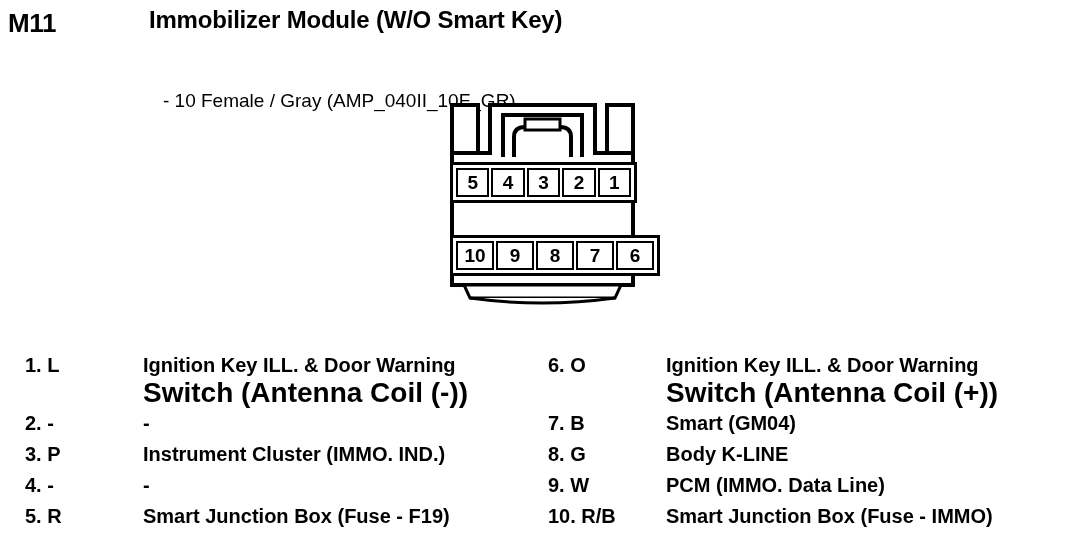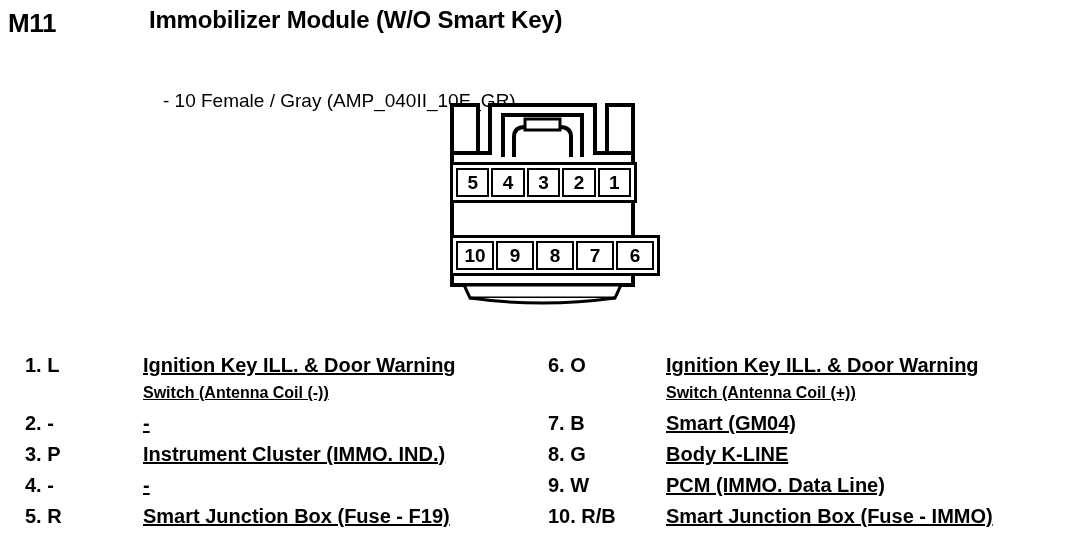--- a/index.html
+++ b/index.html
@@ -120,24 +120,23 @@
     white-space: nowrap;
   }
   #legend-column-left  .legend-pin { width: 118px; }
   #legend-column-right .legend-pin { width: 118px; }
 
   .legend-desc {
     flex: 1 1 auto;
     font-size: 20px;
     font-weight: bold;
     line-height: 27px;
-    text-decoration: underline;
   }
   .legend-desc-line2 {
-    font-size: 16px;
+    font-size: 28px;
     font-weight: bold;
     line-height: 27px;
   }
 </style>
 </head>
 <body>
 
 <div id="connector-code">M11</div>
 
 <div id="page-title">Immobilizer Module (W/O Smart Key)</div>

